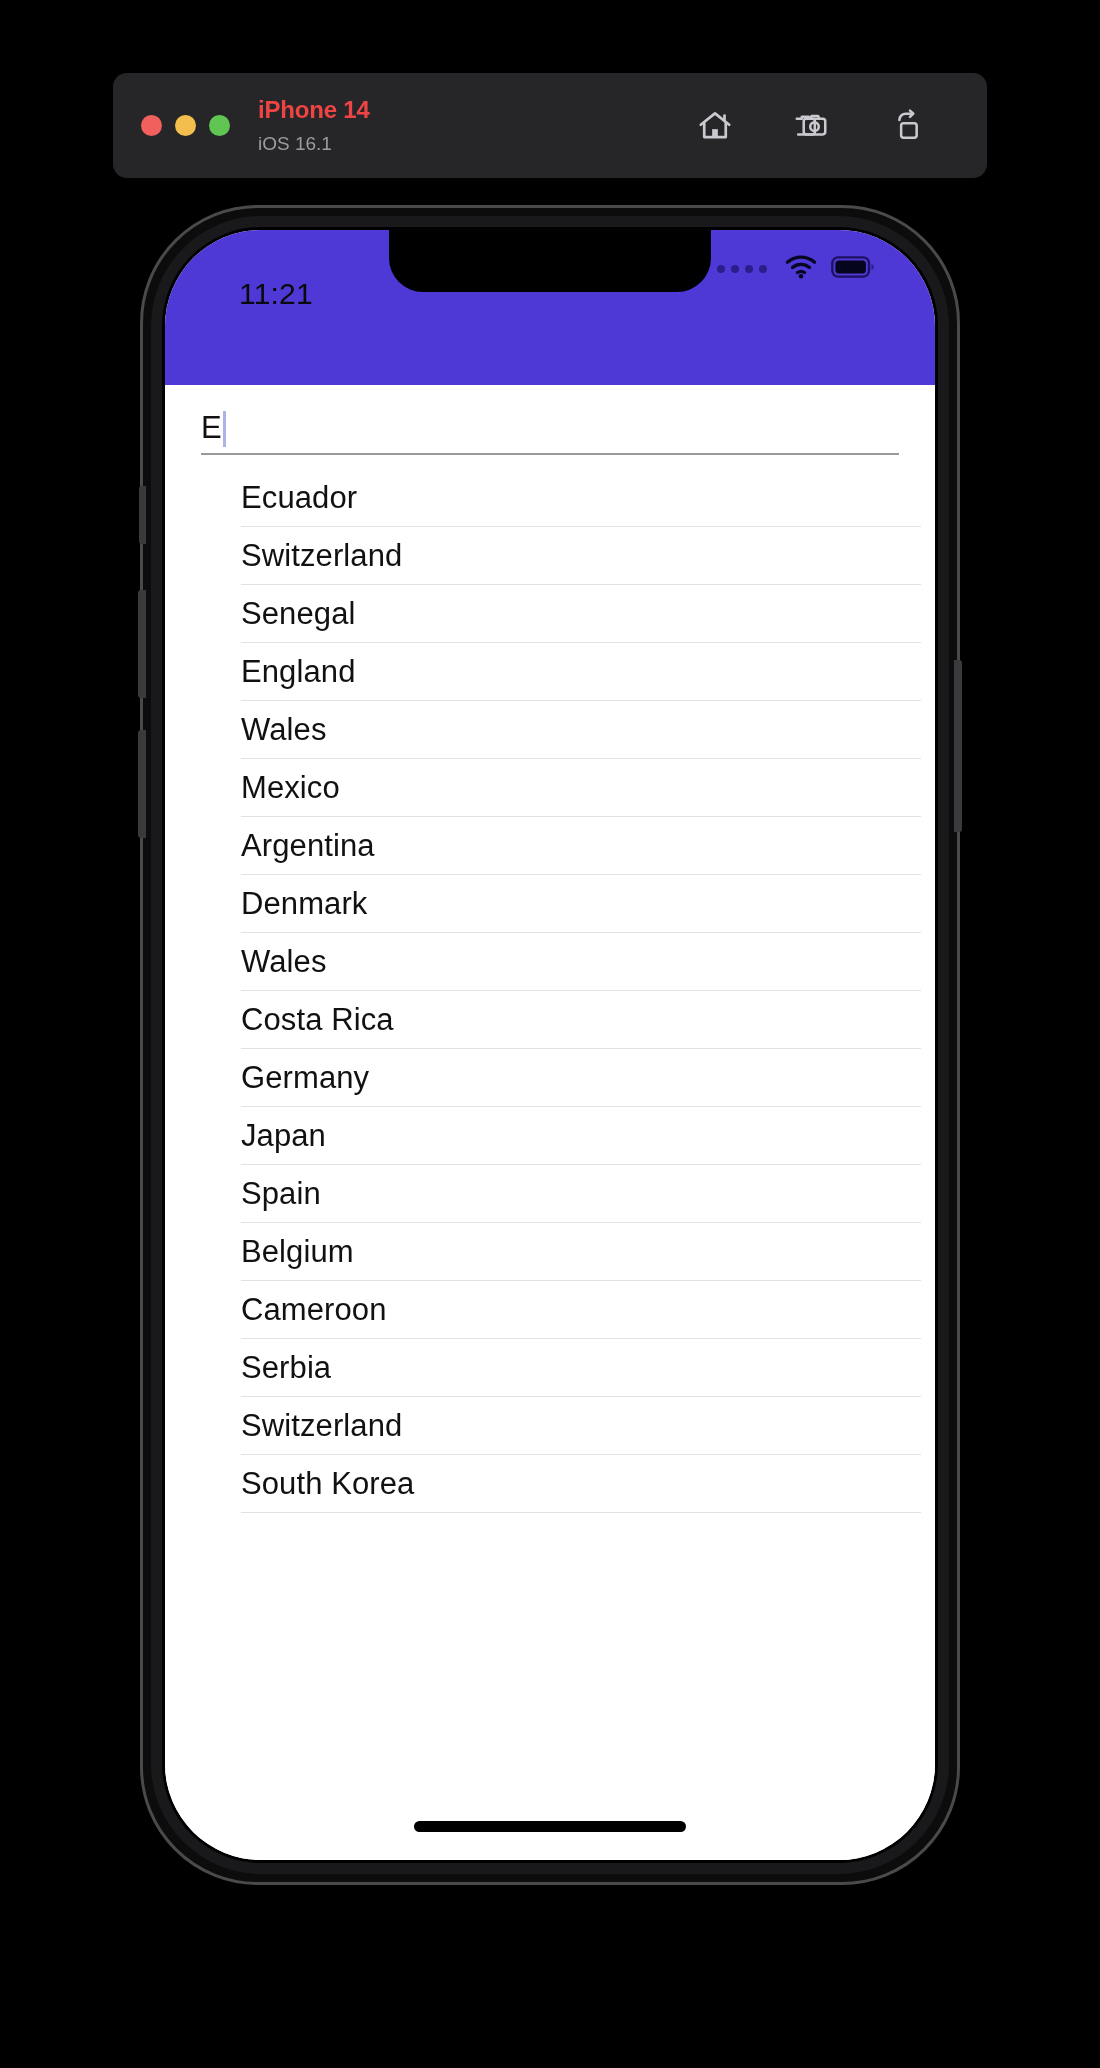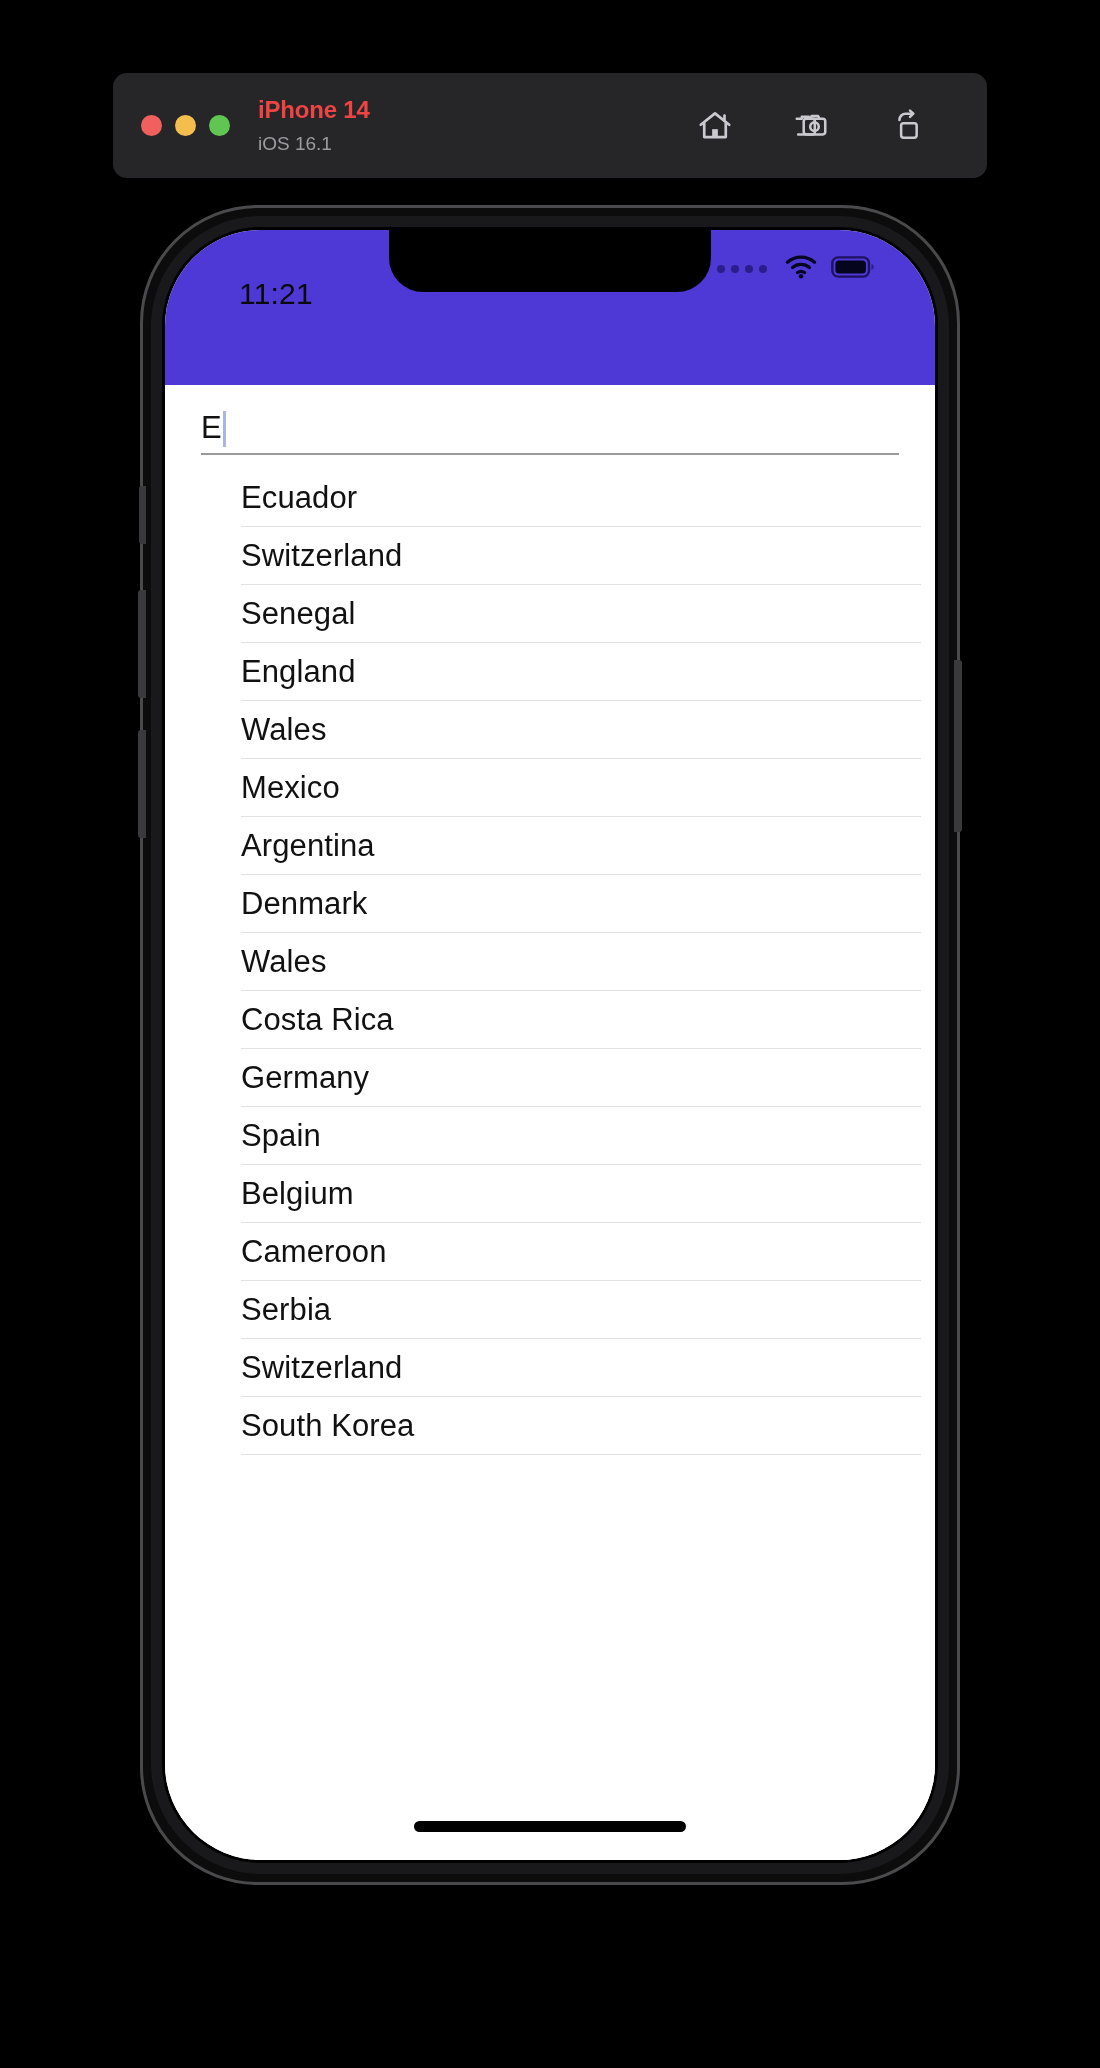--- a/index.html
+++ b/index.html
@@ -381,20 +381,23 @@
         <li class="result-item">
             <span class="label">Wales</span>
           </li>
         <li class="result-item">
             <span class="label">Costa Rica</span>
           </li>
         <li class="result-item">
             <span class="label">Germany</span>
           </li>
         <li class="result-item">
+            <span class="label">Japan</span>
+          </li>
+        <li class="result-item">
             <span class="label">Spain</span>
           </li>
         <li class="result-item">
             <span class="label">Belgium</span>
           </li>
         <li class="result-item">
             <span class="label">Cameroon</span>
           </li>
         <li class="result-item">
             <span class="label">Serbia</span>

